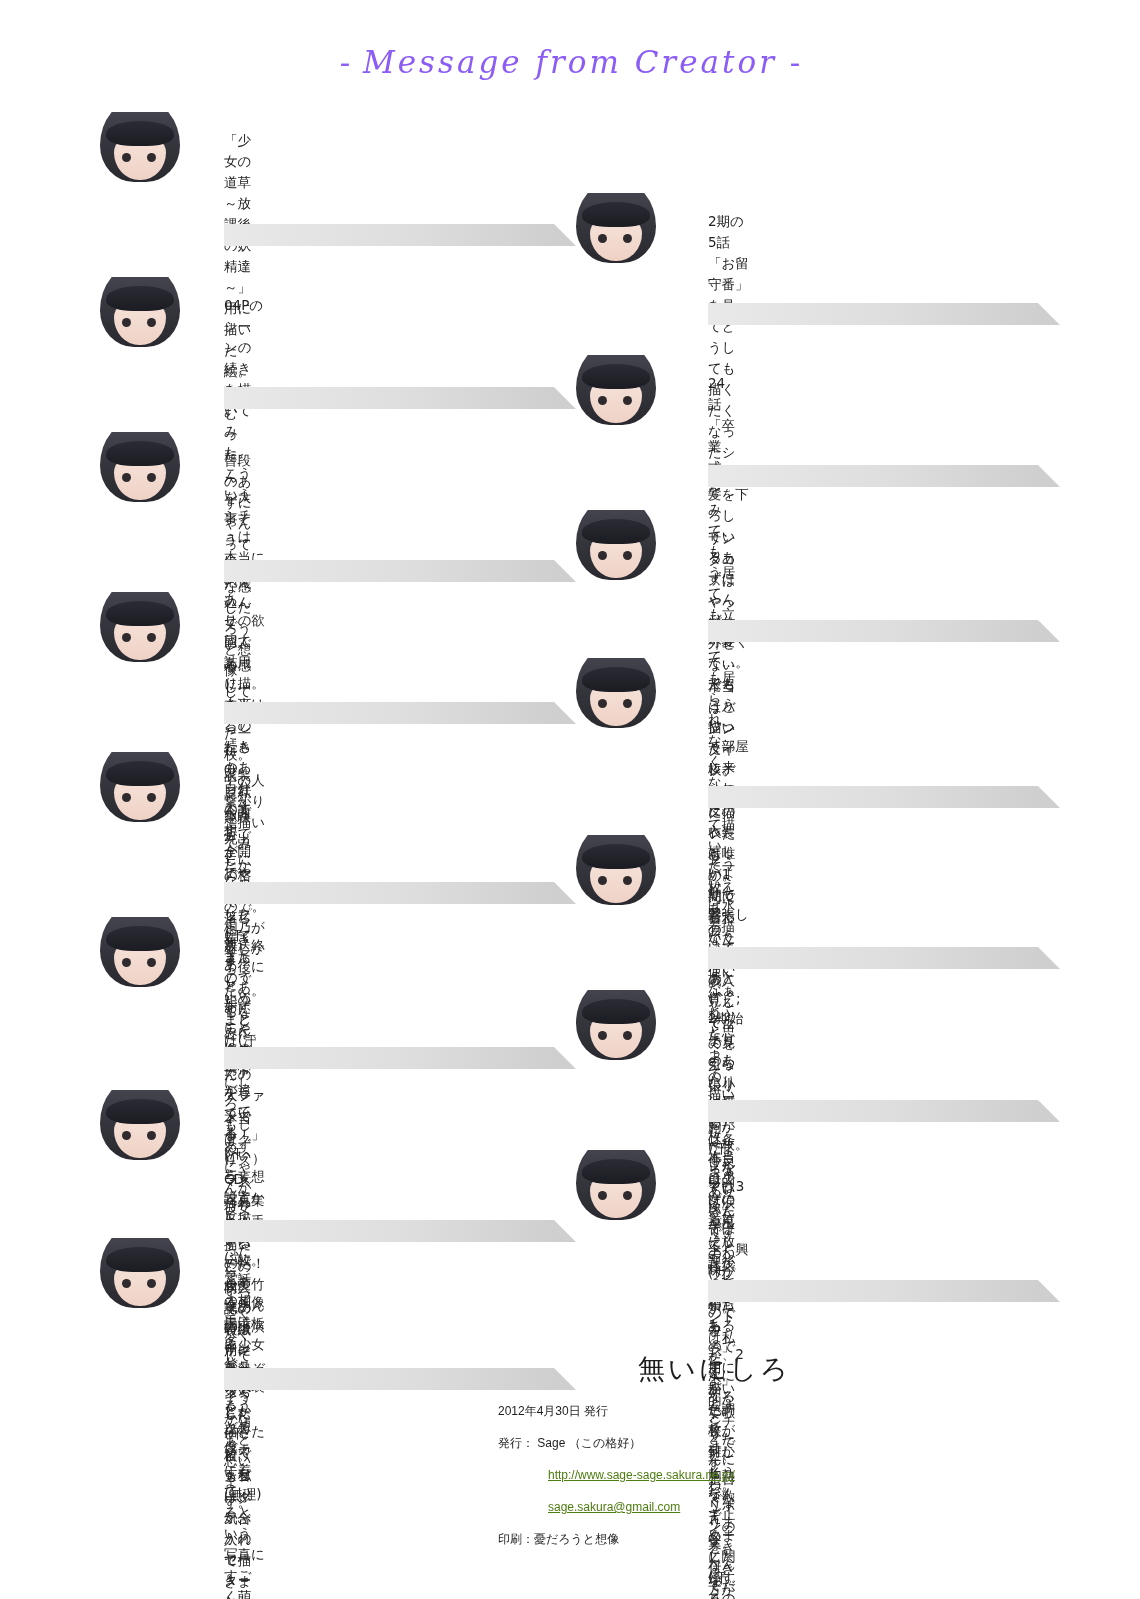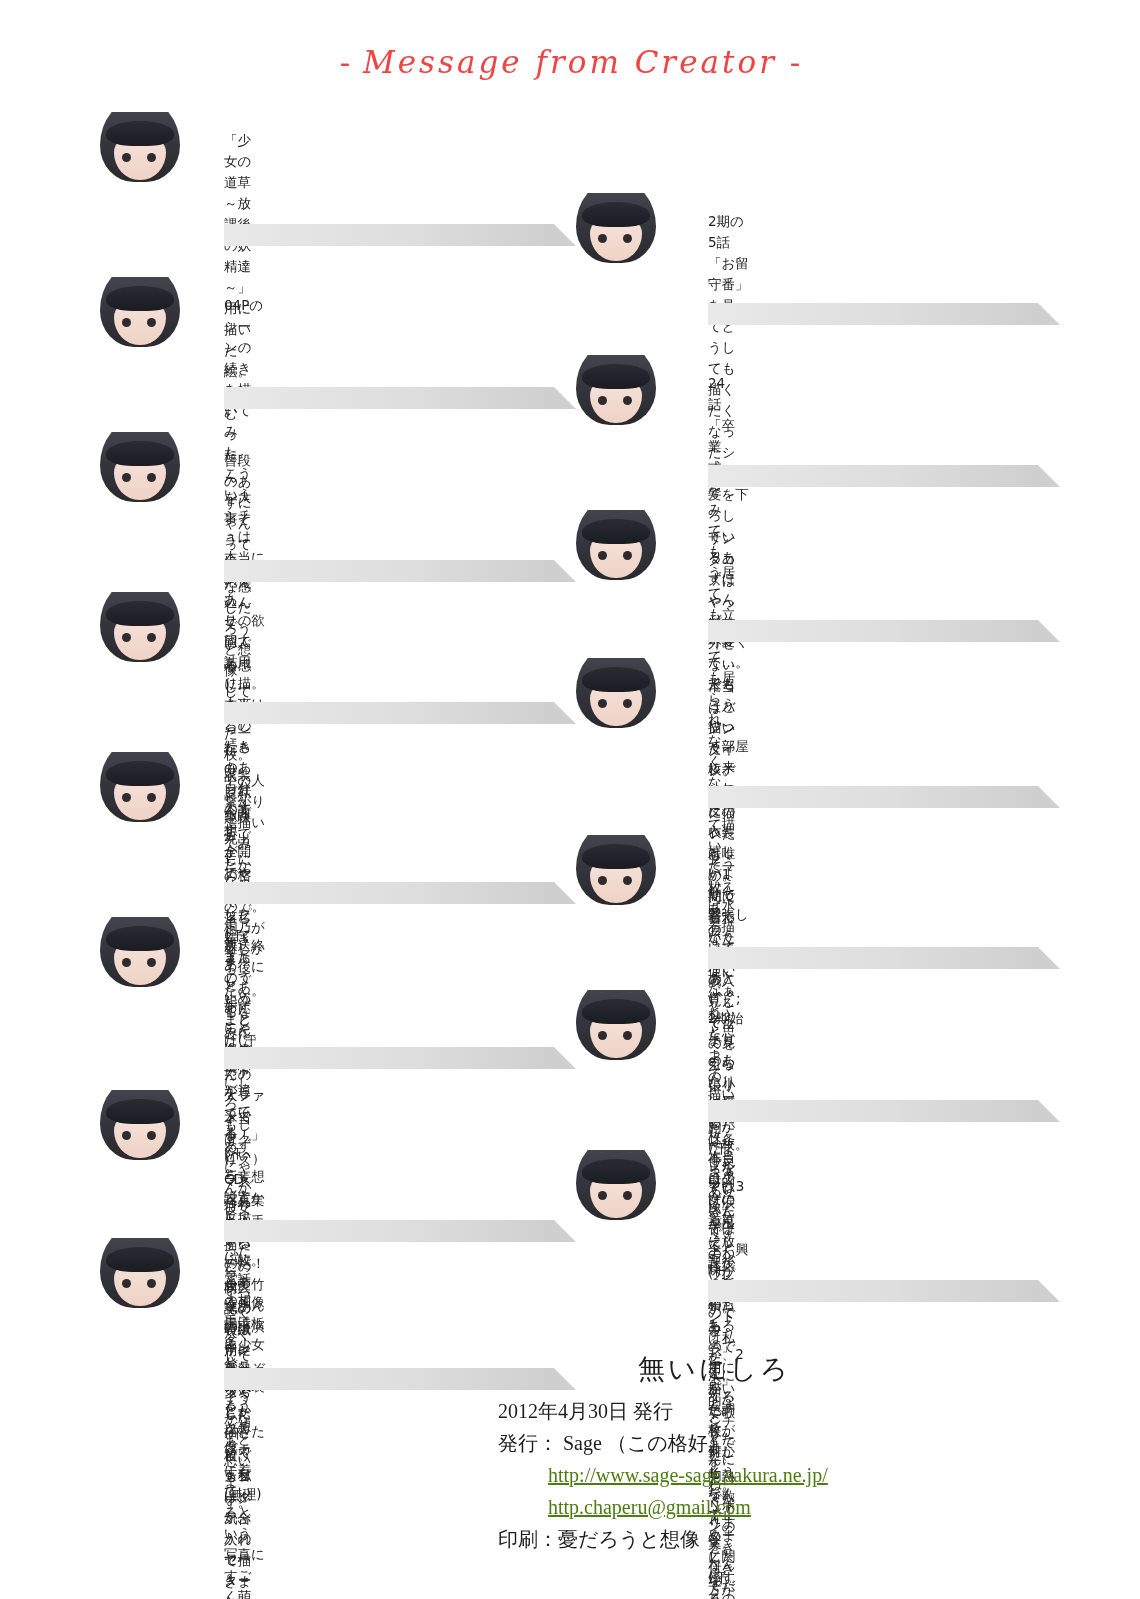--- a/index.html
+++ b/index.html
@@ -17,21 +17,21 @@
     height:1599px;
   }
   .title {
     position:absolute;
     left:0; top:44px;
     width:1140px;
     text-align:center;
     font-family:"DejaVu Serif", serif;
     font-size:31px;
     letter-spacing:3px;
-    color:#ef4444;
+    color:#8b5cf6;
     font-style:italic;
     white-space:nowrap;
   }
   .title .dash { font-style:normal; letter-spacing:0; }
 
   
   .entry {
     position:absolute;
   }
   .thumb {
@@ -111,22 +111,22 @@
   }
   .colophon .head {
     font-family:"DejaVu Sans", sans-serif;
     font-size:27px;
     letter-spacing:3px;
     color:#1d1d1d;
     margin-left:150px;
     margin-bottom:8px;
   }
   .colophon .line {
-    font-family:Liberation Serif, serif;
-    font-size:20px;
+    font-family:Liberation Sans, sans-serif;
+    font-size:12px;
     line-height:32px;
     color:#1d1d1d;
     margin-left:10px;
   }
   .colophon .indent { margin-left:60px; }
   .colophon a {
     color:#4d7c0f;
     text-decoration:underline;
   }
   .mono { font-family:"DejaVu Serif", serif; }
@@ -432,17 +432,17 @@
 入ってます。</div>
     </div>
     <div class="tail" style="left:148px; top:130px; width:330px;"></div>
   </div>
 
   <div class="colophon">
     <div class="head">無いにしろ</div>
     <div class="line">2012年4月30日 発行</div>
     <div class="line">発行： Sage （この格好）</div>
     <div class="line indent mono"><a href="#">http://www.sage-sage.sakura.ne.jp/</a></div>
-    <div class="line indent mono"><a href="#">http.chaperu@gmail.com</a></div>
+    <div class="line indent mono"><a href="#">sage.sakura@gmail.com</a></div>
     <div class="line">印刷：憂だろうと想像</div>
   </div>
 
 </div>
 
 </body></html>

